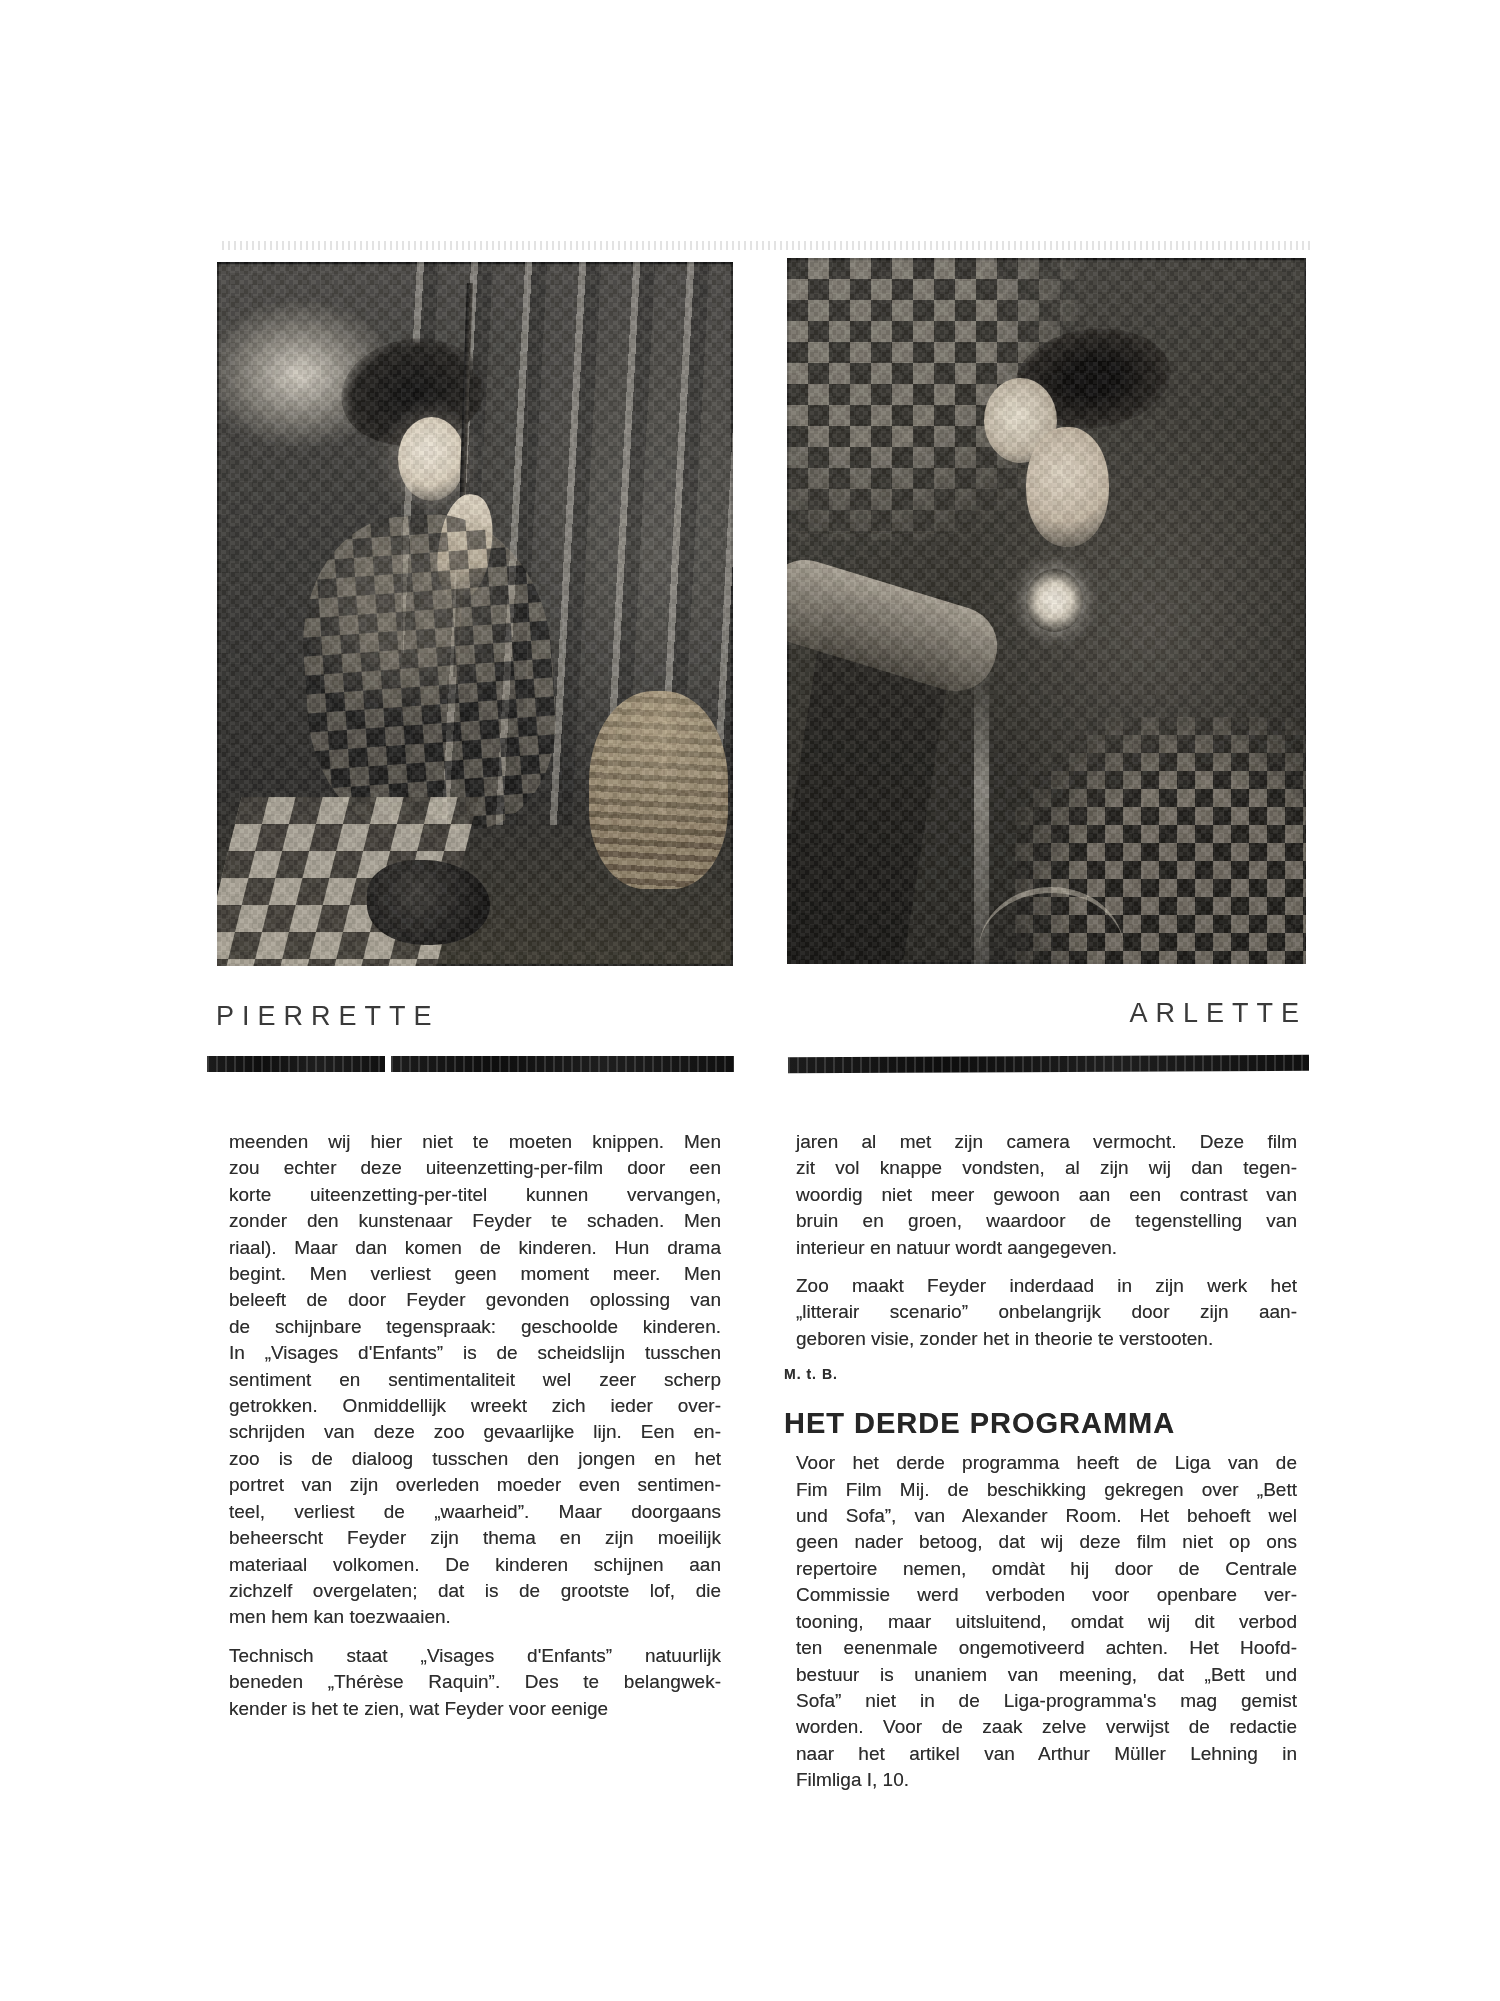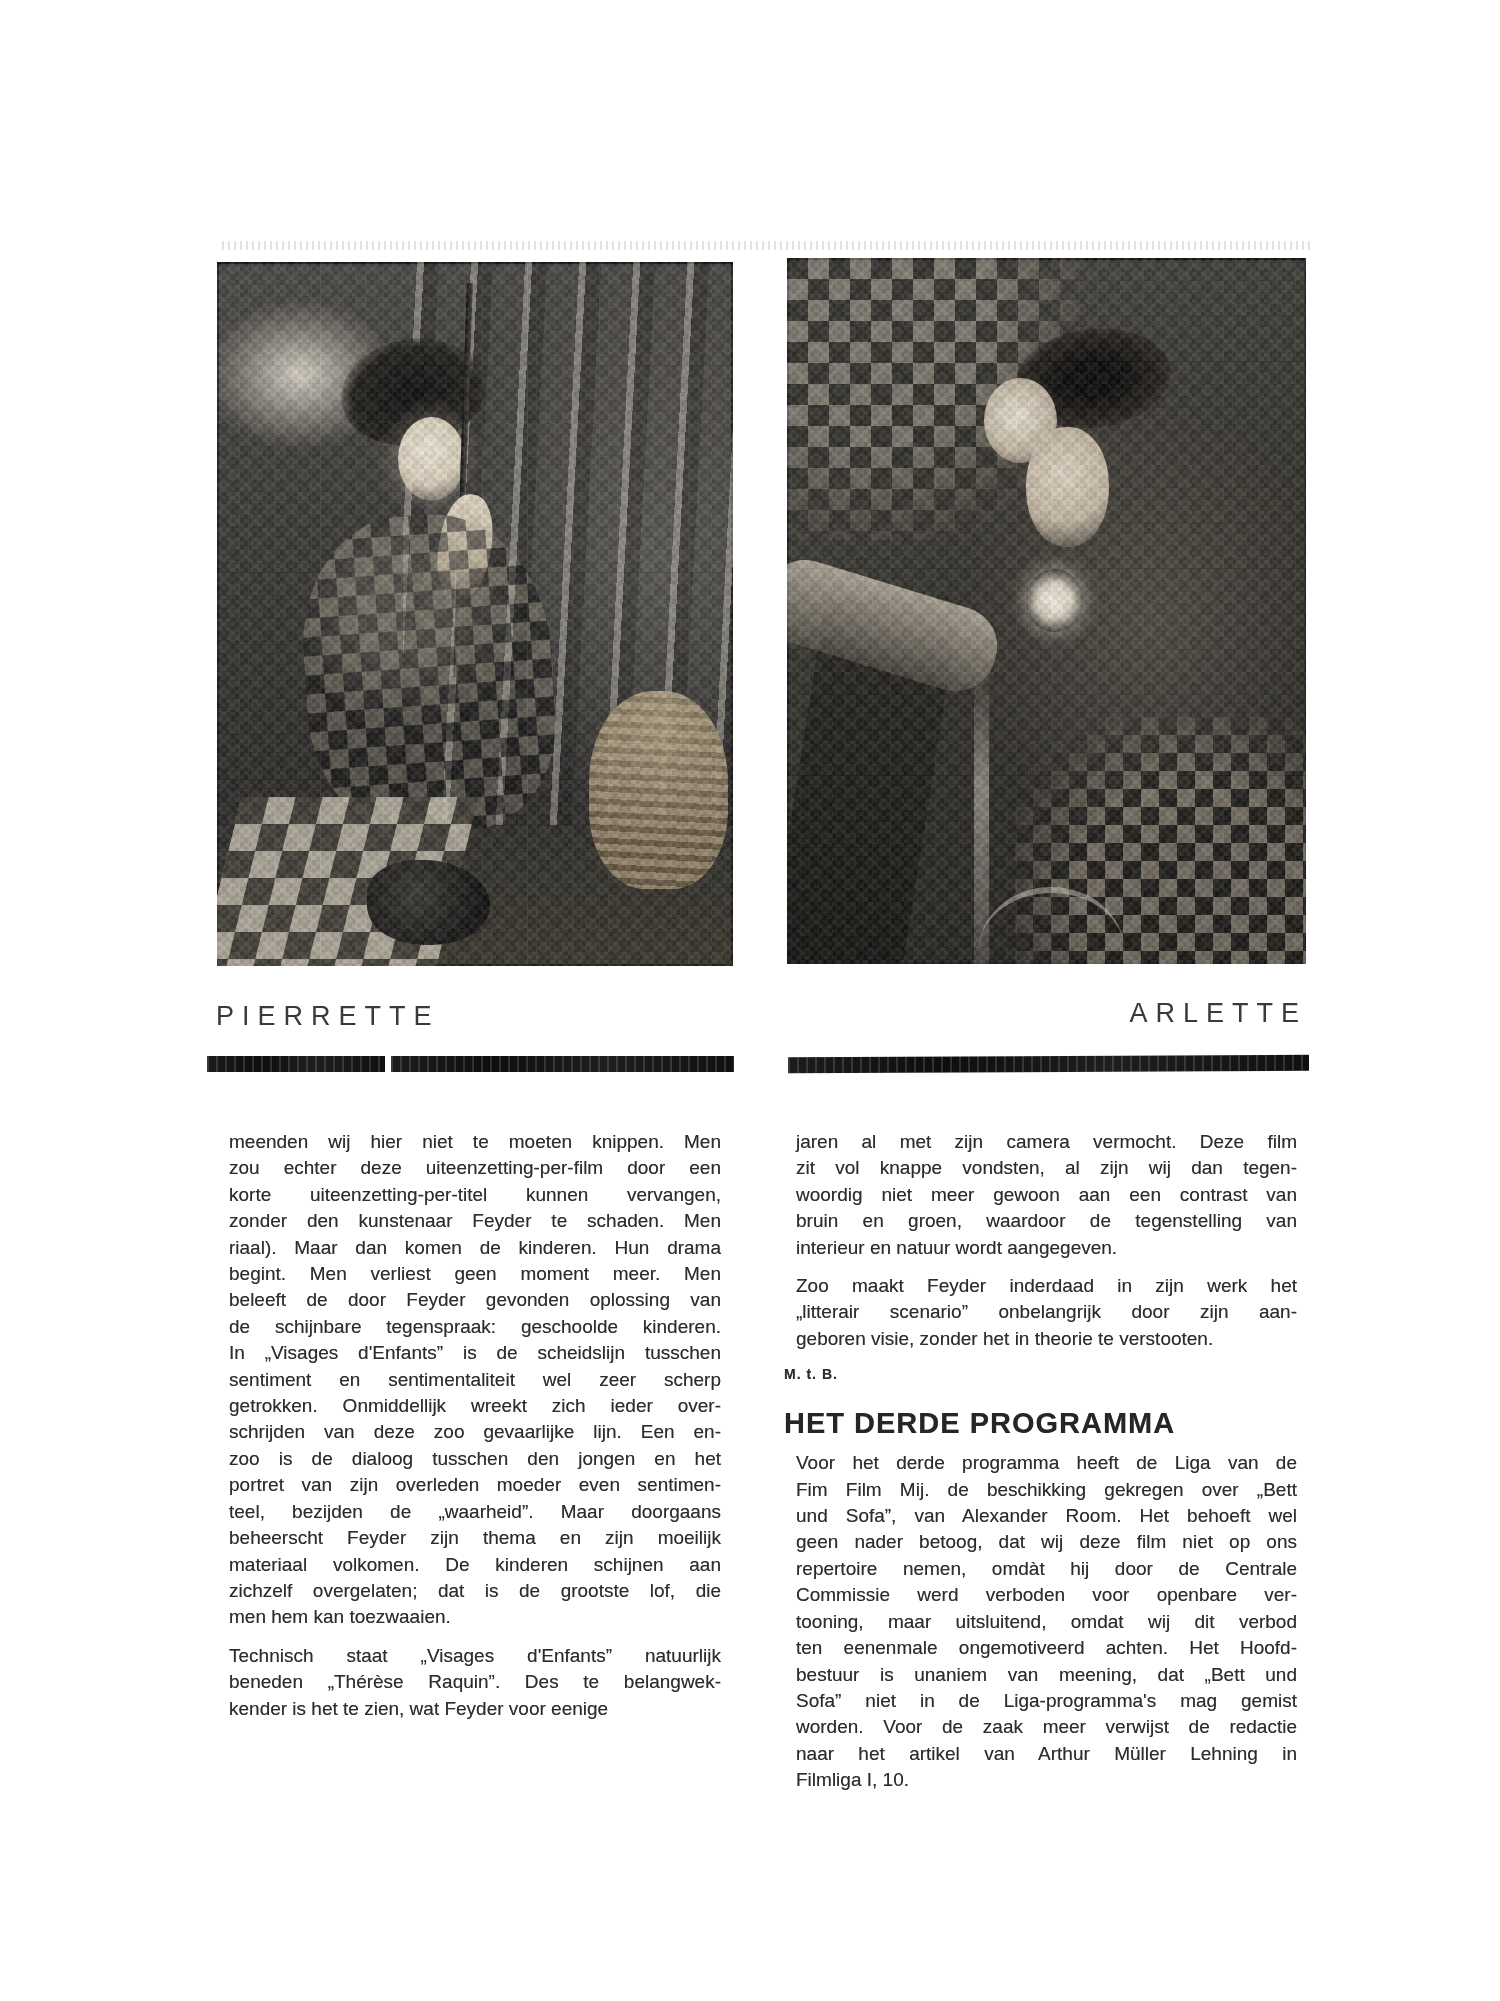--- a/index.html
+++ b/index.html
@@ -279,21 +279,21 @@
         <div class="tline">riaal). Maar dan komen de kinderen. Hun drama</div>
         <div class="tline">begint. Men verliest geen moment meer. Men</div>
         <div class="tline">beleeft de door Feyder gevonden oplossing van</div>
         <div class="tline">de schijnbare tegenspraak: geschoolde kinderen.</div>
         <div class="tline">In „Visages d'Enfants” is de scheidslijn tusschen</div>
         <div class="tline">sentiment en sentimentaliteit wel zeer scherp</div>
         <div class="tline">getrokken. Onmiddellijk wreekt zich ieder over-</div>
         <div class="tline">schrijden van deze zoo gevaarlijke lijn. Een en-</div>
         <div class="tline">zoo is de dialoog tusschen den jongen en het</div>
         <div class="tline">portret van zijn overleden moeder even sentimen-</div>
-        <div class="tline">teel, bezijden de „waarheid”. Maar doorgaans</div>
+        <div class="tline">teel, verliest de „waarheid”. Maar doorgaans</div>
         <div class="tline">beheerscht Feyder zijn thema en zijn moeilijk</div>
         <div class="tline">materiaal volkomen. De kinderen schijnen aan</div>
         <div class="tline">zichzelf overgelaten; dat is de grootste lof, die</div>
         <div class="tline tline-last">men hem kan toezwaaien.</div>
       </div>
       <div class="para">
         <div class="tline">Technisch staat „Visages d'Enfants” natuurlijk</div>
         <div class="tline">beneden „Thérèse Raquin”. Des te belangwek-</div>
         <div class="tline tline-last">kender is het te zien, wat Feyder voor eenige</div>
       </div>
@@ -321,20 +321,20 @@
           <div class="tline">Voor het derde programma heeft de Liga van de</div>
           <div class="tline">Fim Film Mij. de beschikking gekregen over „Bett</div>
           <div class="tline">und Sofa”, van Alexander Room. Het behoeft wel</div>
           <div class="tline">geen nader betoog, dat wij deze film niet op ons</div>
           <div class="tline">repertoire nemen, omdàt hij door de Centrale</div>
           <div class="tline">Commissie werd verboden voor openbare ver-</div>
           <div class="tline">tooning, maar uitsluitend, omdat wij dit verbod</div>
           <div class="tline">ten eenenmale ongemotiveerd achten. Het Hoofd-</div>
           <div class="tline">bestuur is unaniem van meening, dat „Bett und</div>
           <div class="tline">Sofa” niet in de Liga-programma's mag gemist</div>
-          <div class="tline">worden. Voor de zaak meer verwijst de redactie</div>
+          <div class="tline">worden. Voor de zaak zelve verwijst de redactie</div>
           <div class="tline">naar het artikel van Arthur Müller Lehning in</div>
           <div class="tline tline-last">Filmliga I, 10.</div>
         </div>
       </div>
   </div>
 
 </div>
 
 </body></html>

